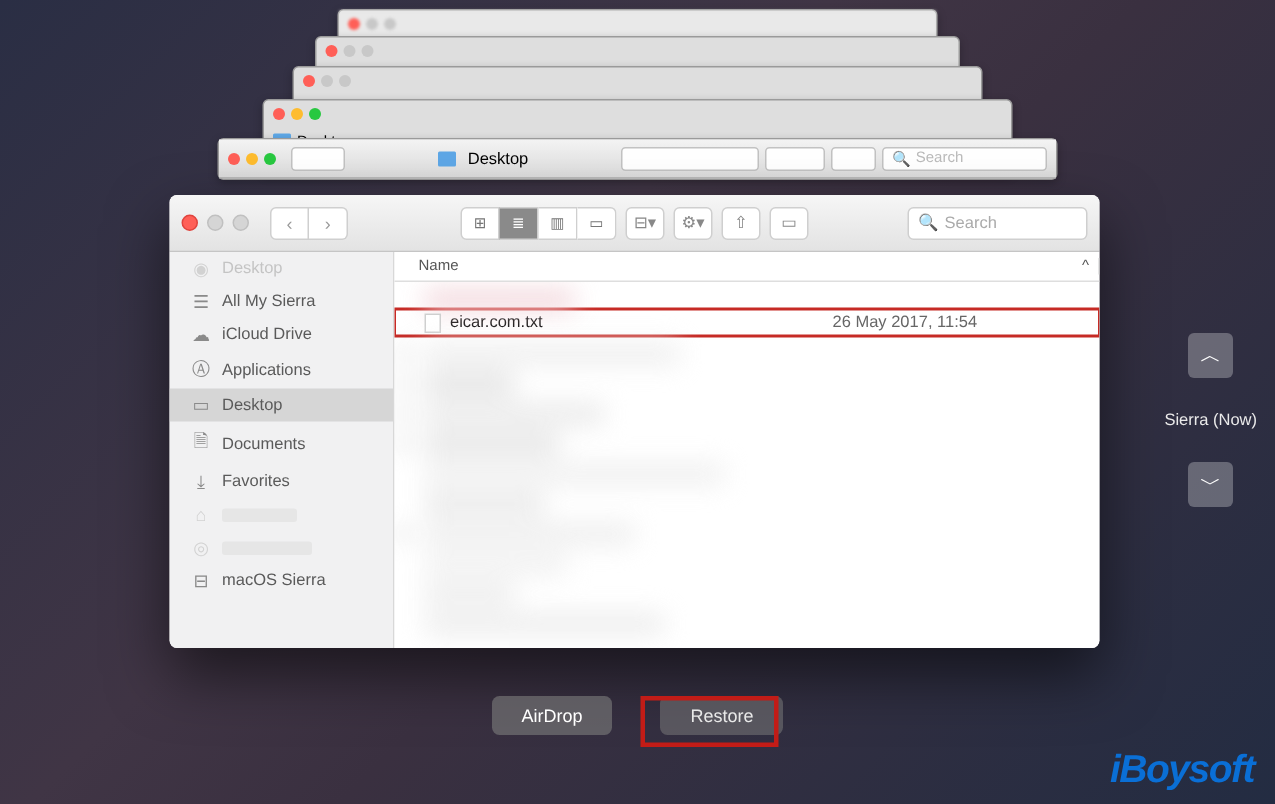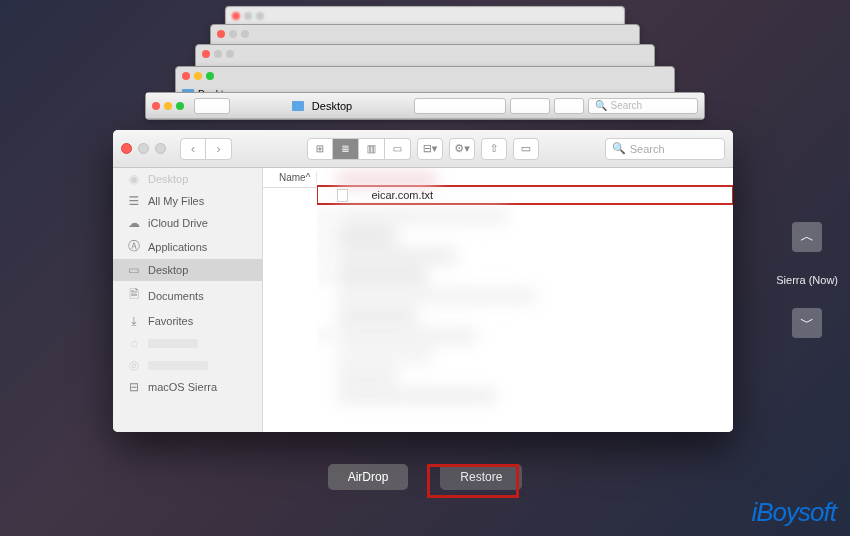--- a/index.html
+++ b/index.html
@@ -54,42 +54,42 @@
 
 .body{flex:1;display:flex;min-height:0;}
 .sidebar{width:150px;background:#f1f1f2;border-right:1px solid #d8d8d8;overflow:auto;font-size:11px;color:#5a5a5a;}
 .sb-sect{padding:7px 10px 3px;color:#9a9a9a;font-size:10px;}
 .sb-item{display:flex;align-items:center;gap:7px;padding:4px 10px 4px 14px;cursor:default;}
 .sb-item.sel{background:#d6d6d6;}
 .sb-item .ic{width:14px;text-align:center;color:#8a8a8a;font-size:12px;}
 .sb-item.dim{color:#c4c4c4;}
 .sb-item.dim .ic{color:#d2d2d2;}
 
-.content{flex:1;display:flex;}
+.content{flex:1;display:flex;flex-direction:column;}
 .cols{height:20px;display:flex;background:#fff;border-bottom:1px solid #dedede;font-size:10px;color:#555;align-items:center;}
 .col-name{flex:1;padding-left:16px;border-right:1px solid #e6e6e6;display:flex;align-items:center;justify-content:space-between;padding-right:6px;}
 .col-date{width:186px;padding-left:8px;}
 .list{flex:1;background:#fff;position:relative;overflow:hidden;}
 .filerow{display:flex;align-items:center;height:18px;font-size:11px;}
 .filerow.hl{outline:2px solid #c62a25;outline-offset:-1px;}
-.filerow .fn{flex:1;padding-left:20px;display:flex;align-items:center;gap:23px;}
+.filerow .fn{flex:1;padding-left:20px;display:flex;align-items:center;gap:6px;}
 .filerow .di{width:186px;padding-left:8px;color:#666;}
 .doc-ic{width:11px;height:13px;border:1px solid #cfcfcf;background:#fff;position:relative;}
 .tri{position:absolute;left:4px;color:#8b8b8b;font-size:9px;}
 .blur{filter:blur(8px);opacity:.85;}
 .bar{height:16px;margin:4px 4px 4px 20px;border-radius:3px;}
 
 
 .side-ctl{position:absolute;right:12px;top:222px;display:flex;flex-direction:column;align-items:center;gap:8px;color:#eaeaea;font-size:11px;}
 .sc-btn{width:30px;height:30px;background:rgba(255,255,255,.28);border-radius:4px;display:flex;align-items:center;justify-content:center;color:#fff;font-size:14px;}
 .footer{position:absolute;left:0;right:0;bottom:46px;display:flex;justify-content:center;gap:14px;}
 .fbtn{padding:6px 20px;border-radius:5px;font-size:12px;color:#fff;background:rgba(120,120,120,.65);}
 .fbtn.restore{background:rgba(120,120,120,.55);color:#e8e8e8;margin-left:18px;}
 .hlbox{position:absolute;border:3px solid #c21c17;}
-.logo{position:absolute;right:14px;bottom:8px;font-style:italic;font-weight:400;font-size:26px;color:#0a6fd6;letter-spacing:-1px;}
+.logo{position:absolute;right:14px;bottom:8px;font-style:italic;font-weight:700;font-size:26px;color:#0a6fd6;letter-spacing:-1px;}
 </style>
 </head>
 <body>
 
 <div class="ghost" style="top:6px;width:400px;height:40px;">
   <div class="row" style="background:rgba(240,240,240,.6);filter:blur(1px);">
     <div class="dots">
         <div class="dot r"></div>
         <div class="dot"></div>
         <div class="dot"></div>
@@ -191,21 +191,21 @@
   </div>
 
   <div class="body">
     <div class="sidebar">
       <div class="sb-item dim">
           <span class="ic">◉</span>
           <span>Desktop</span>
         </div>
       <div class="sb-item">
           <span class="ic">☰</span>
-          <span>All My Files</span>
+          <span>All My Sierra</span>
         </div>
       <div class="sb-item">
           <span class="ic">☁</span>
           <span>iCloud Drive</span>
         </div>
       <div class="sb-item">
           <span class="ic">Ⓐ</span>
           <span>Applications</span>
         </div>
       <div class="sb-item sel">
@@ -245,20 +245,21 @@
       </div>
       <div class="list">
         <div style="height:14px;" class="blur">
             <div class="bar" style="background:#f2d6db;width:100px;"></div>
           </div>
         <div class="filerow hl">
           <div class="fn">
               <span class="doc-ic"></span>
               <span>eicar.com.txt</span>
             </div>
+          <div class="di">26 May 2017, 11:54</div>
         </div>
         <div class="blur" style="position:relative;">
           <span class="tri" style="top:2px;">▶</span>
             <div class="bar" style="background:#eee;width:170px;"></div>
           <span class="tri" style="top:22px;">▶</span>
             <div class="bar" style="background:#e2e2e2;width:60px;"></div>
           <span class="tri" style="top:42px;">▶</span>
             <div class="bar" style="background:#e9e9e9;width:120px;"></div>
           <span class="tri" style="top:62px;">▶</span>
             <div class="bar" style="background:#e4e4e4;width:90px;"></div>

